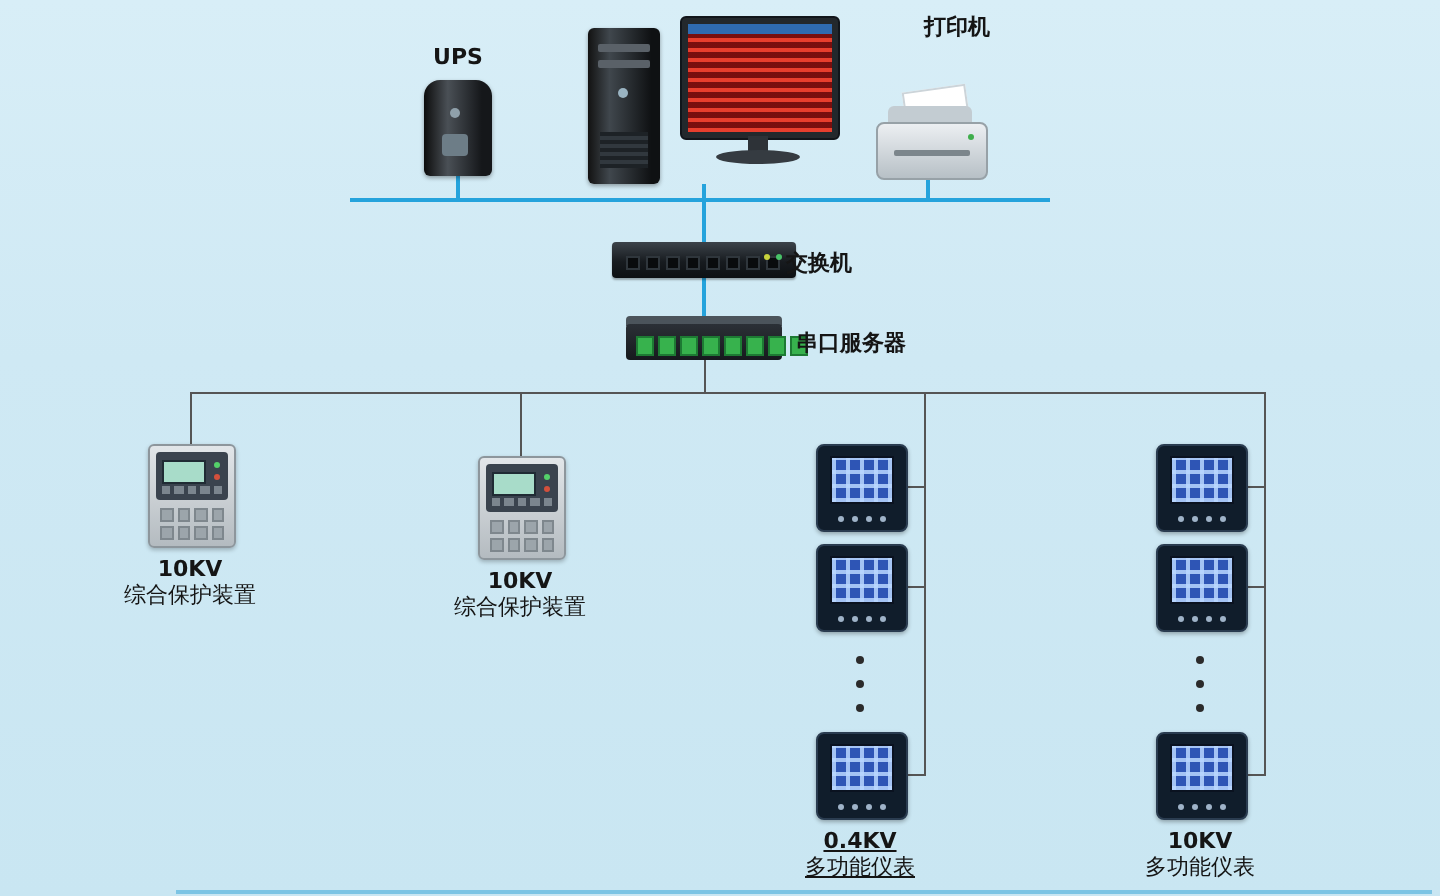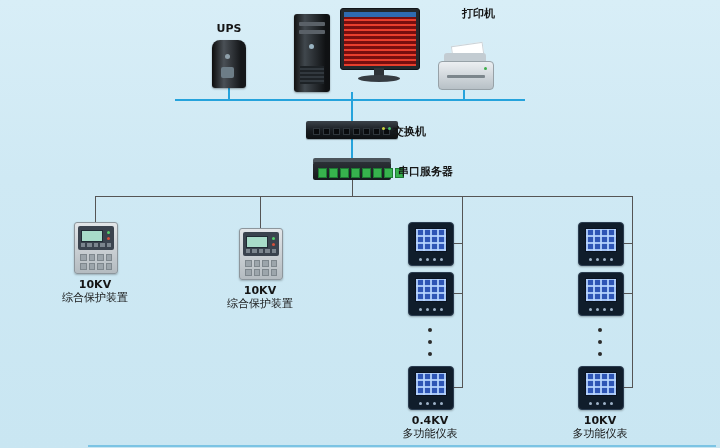--- a/index.html
+++ b/index.html
@@ -253,21 +253,21 @@
     </div>
   <div class="meter" style="left:408px;top:366px;">
     <div class="meter-screen"></div>
     <div class="meter-btns">
         <i></i>
         <i></i>
         <i></i>
         <i></i>
       </div>
   </div>
-  <div class="label" style="left:385px;top:414px;width:90px;">
+  <div class="label" style="left:385px;top:414px;width:90px;text-decoration:underline;">
     <span class="kv">0.4KV</span>
     <span class="nm">多功能仪表</span>
   </div>
 
   <div class="meter" style="left:578px;top:222px;">
     <div class="meter-screen"></div>
     <div class="meter-btns">
         <i></i>
         <i></i>
         <i></i>

